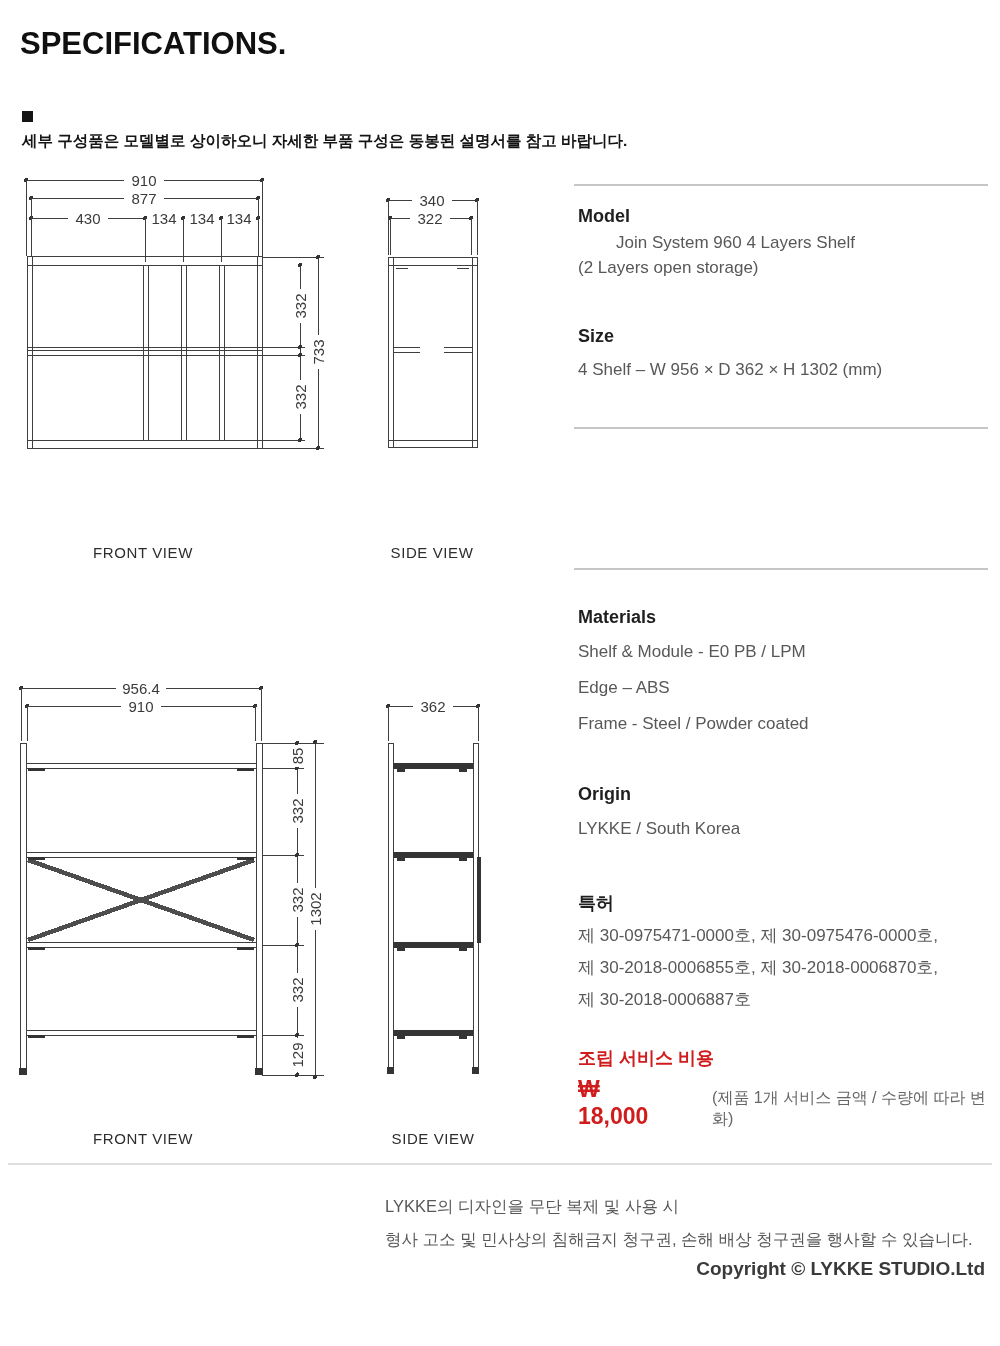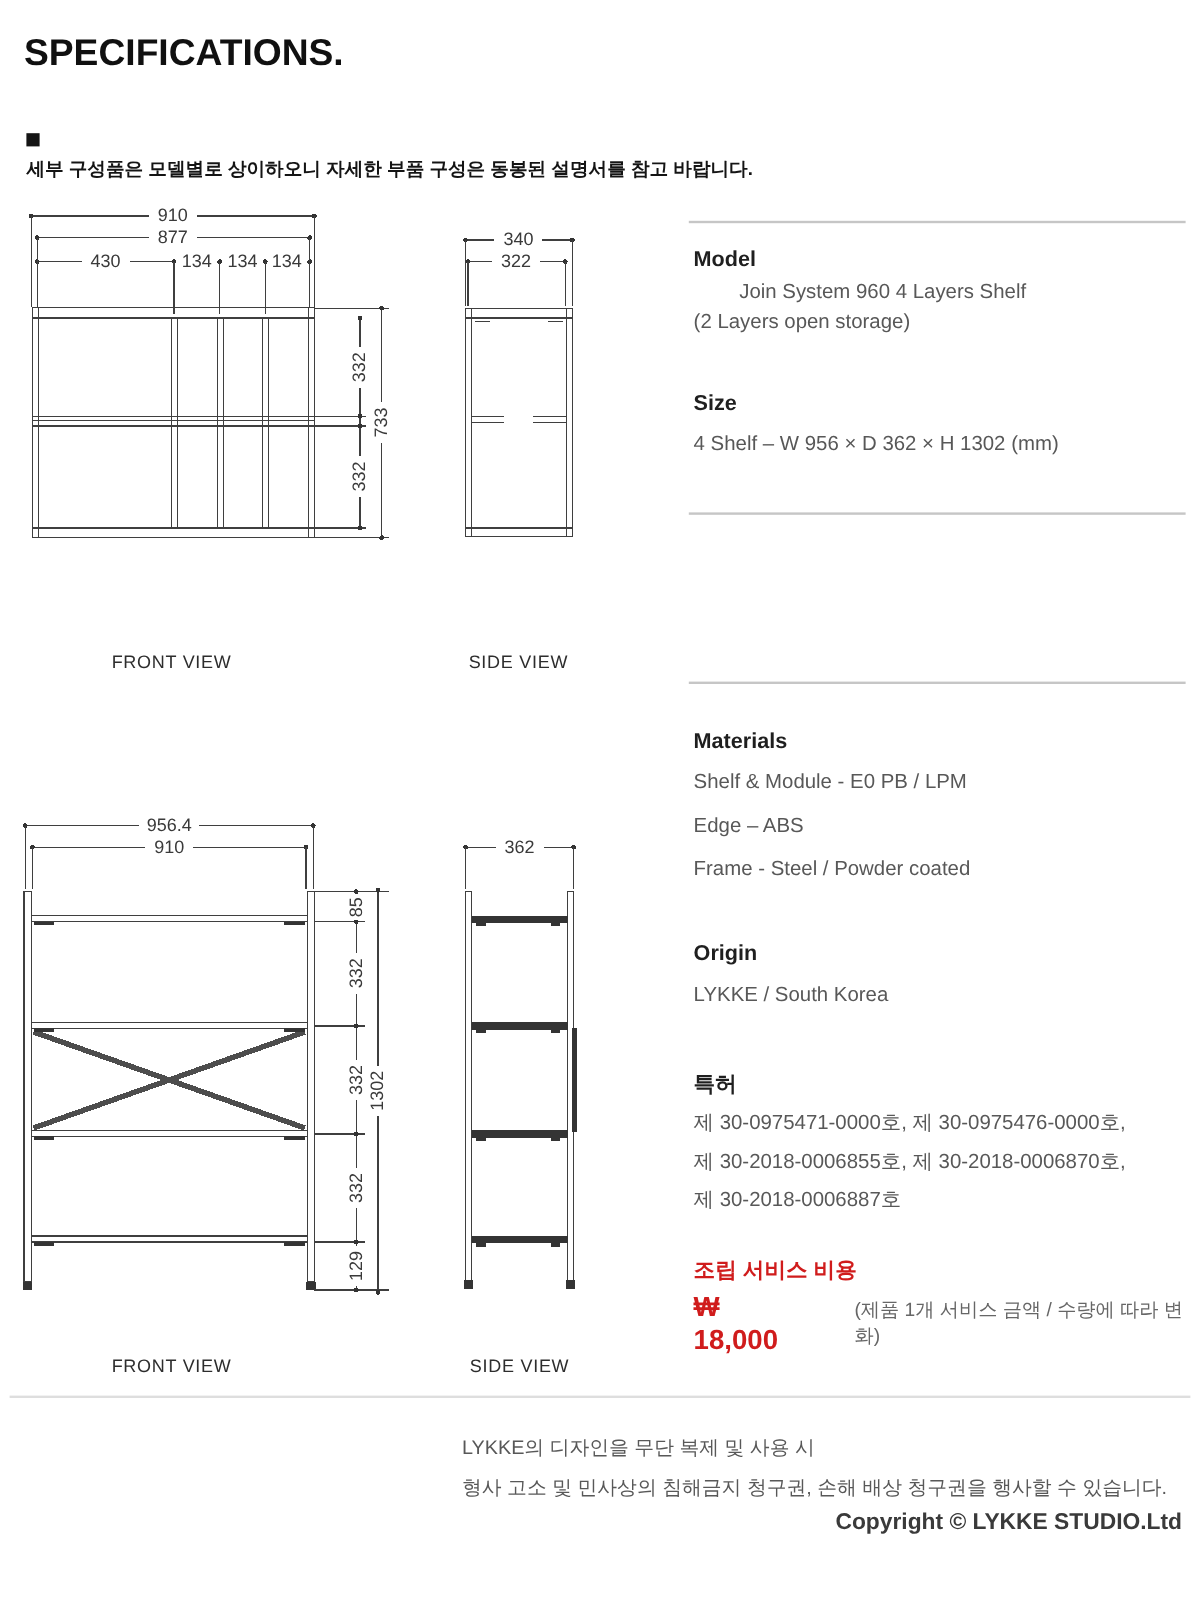--- a/index.html
+++ b/index.html
@@ -13,21 +13,21 @@
   .note-row { display:flex; align-items:flex-start; gap:9px; }
   .sq-bullet { width:11px; height:11px; background:#141414; margin-top:4px; flex:0 0 auto; }
   .note-text { font-size:15.5px; font-weight:700; color:#141414; }
   .hr { position:absolute; height:1.5px; background:#c6c6c6; }
   .hr-light { background:#dedede; }
   .heading { font-size:18px; font-weight:700; color:#1f1f1f; }
   .body-text { font-size:17px; color:#585858; }
   .red { color:#d01c1c; }
   .price { font-size:23px; font-weight:700; color:#d01c1c; }
   .price-note { font-size:16px; color:#666; margin-left:9px; }
-  .price-row { display:flex; align-items:center;gap:29px; }
+  .price-row { display:flex; align-items:flex-end;gap:29px; }
   .caption { font-size:15px; color:#2d2d2d; letter-spacing:0.6px; text-align:center;margin-top:48px; }
   .footer-line { font-size:16.5px; color:#585858; text-align:left; width:600px; }
   .copyright { font-size:19px; color:#3a3a3a; font-weight:700; text-align:right; width:600px; }
   svg.drawing { position:absolute; }
   svg .o { stroke:#3f3f3f; stroke-width:1; fill:none; }
   svg line { stroke:#3f3f3f; stroke-width:1; }
   svg .brace { stroke:#4d4d4d; stroke-width:4.5; }
   svg .dot { fill:#333; stroke:none; }
   svg .dk { fill:#343434; stroke:none; }
   svg .wbg { fill:#ffffff; stroke:none; }

